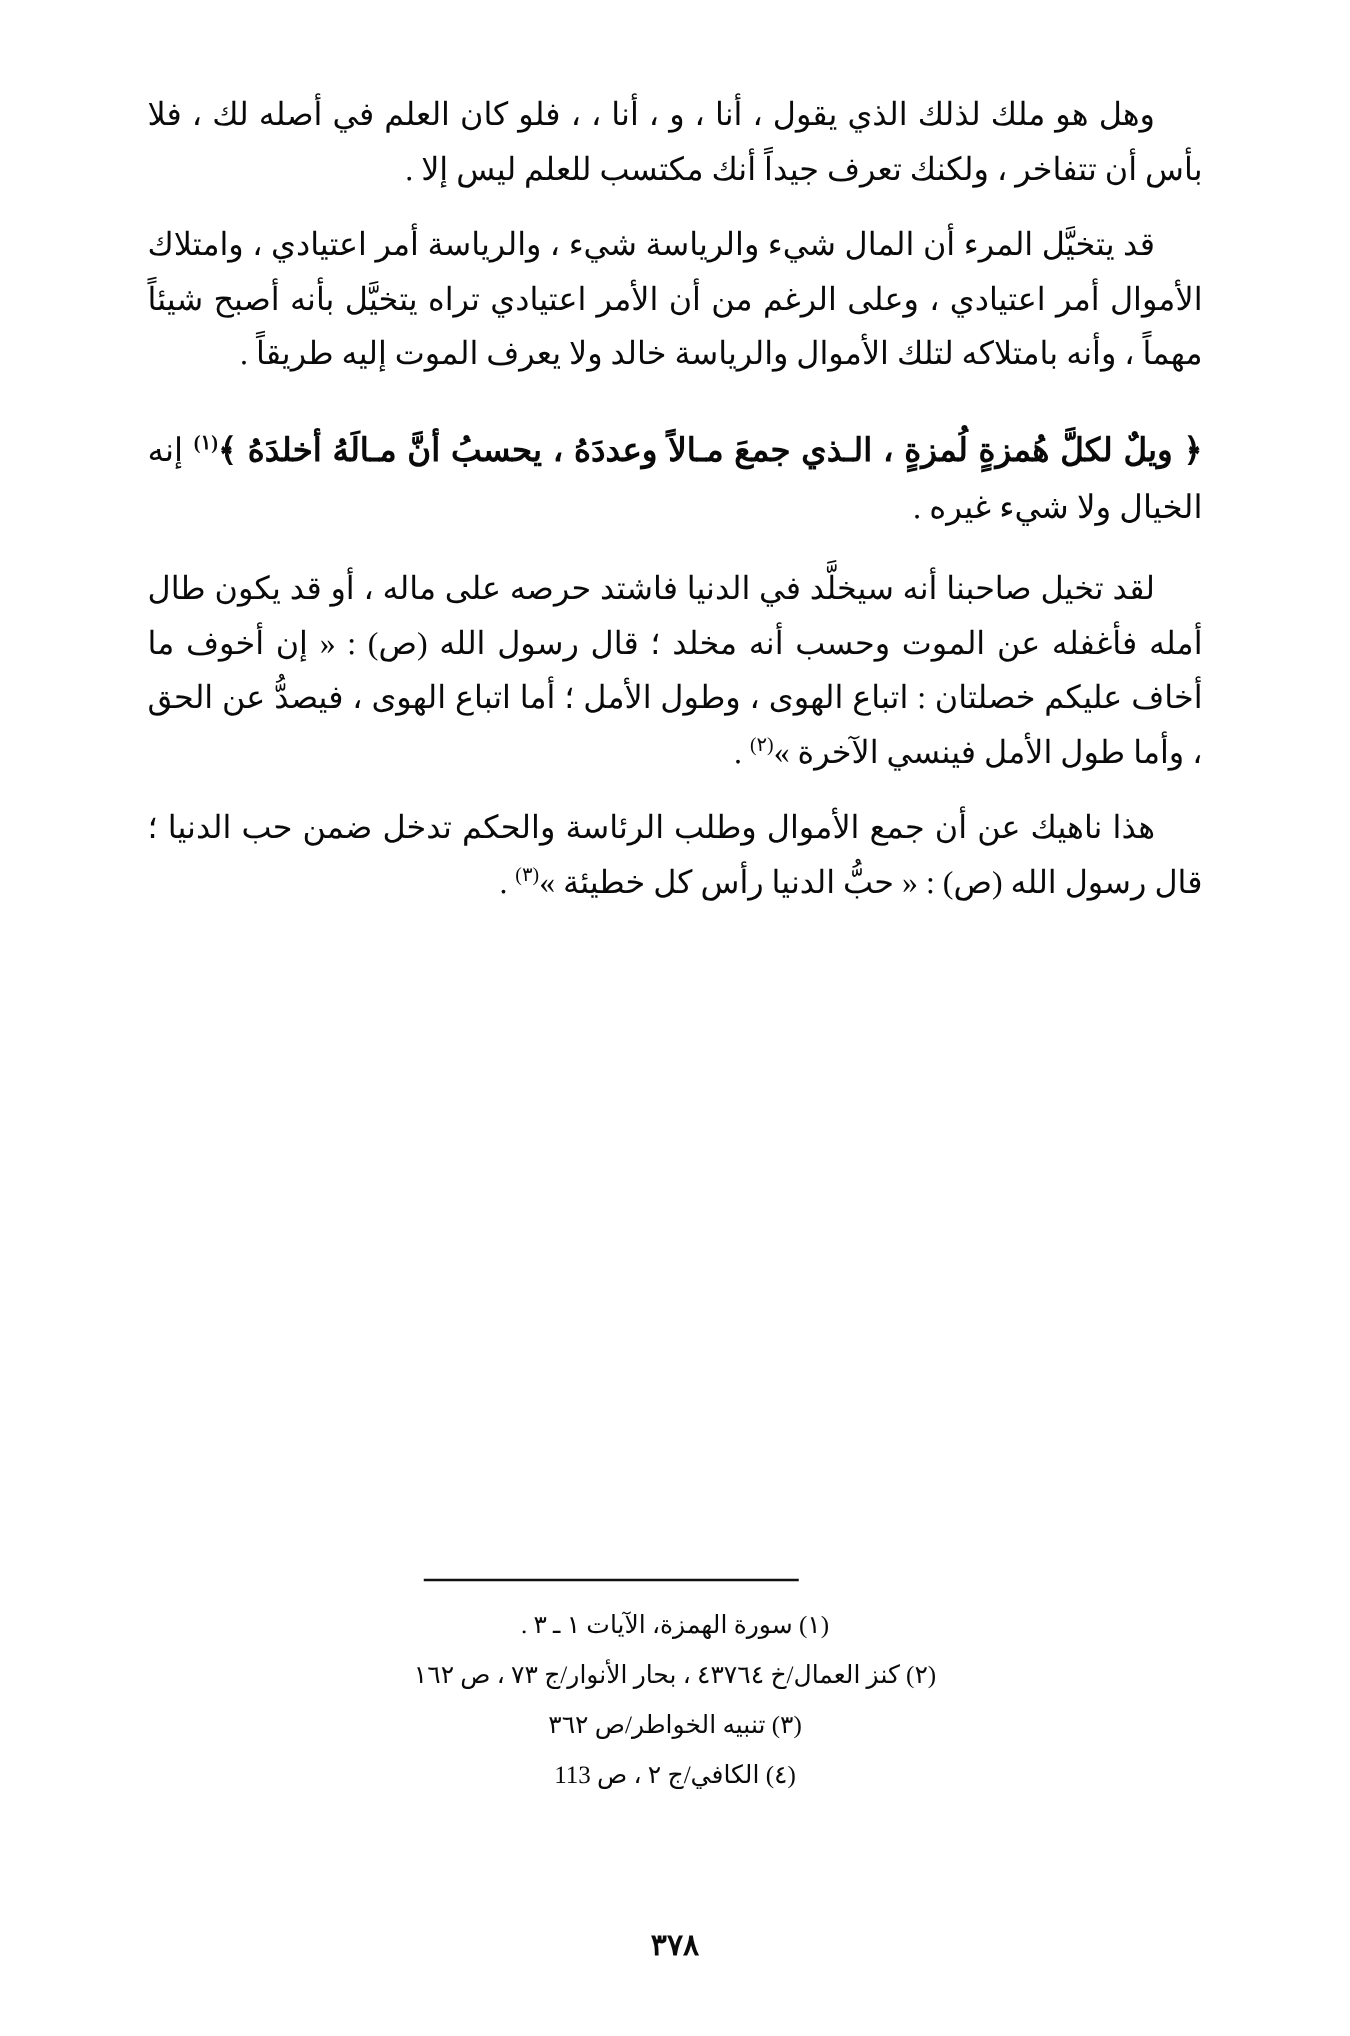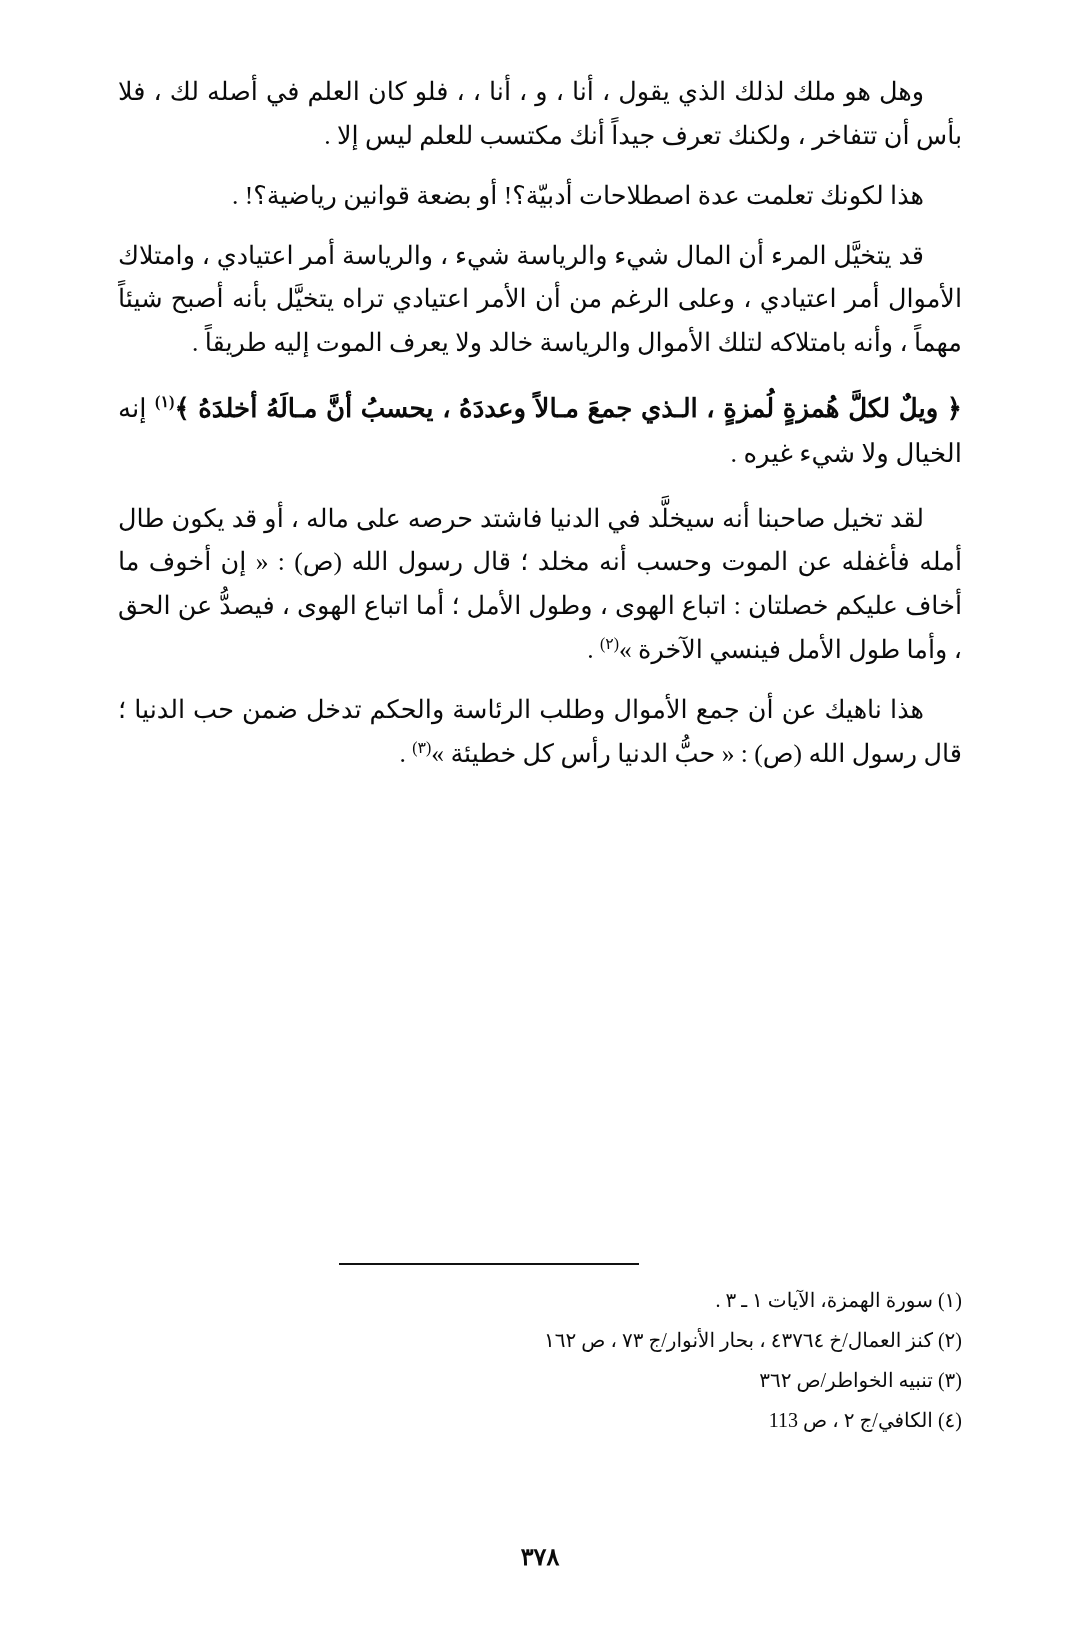--- a/index.html
+++ b/index.html
@@ -33,21 +33,21 @@
   }
   .para {
     margin: 0 0 16px 0;
     text-indent: 38px;
   }
   .para.verse {
     font-weight: bold;
     font-size: 26px;
     text-indent: 0;
     letter-spacing: 0.2px;
-    margin-top: 22px;
+    margin-top: 34px;
     margin-bottom: 20px;
   }
   .para.verse .tail {
     font-weight: normal;
   }
   sup {
     font-size: 0.62em;
     vertical-align: super;
     line-height: 0;
   }
@@ -59,20 +59,21 @@
     border-top: 2px solid #111;
     width: 300px;
     margin-right: 323px;
   }
   .footnotes {
     position: absolute;
     top: 1280px;
     right: 118px;
     left: 118px;
     direction: rtl;
+    text-align: center;
     font-size: 20px;
     line-height: 2.0;
   }
   .footnote {
     margin: 0;
     white-space: nowrap;
   }
   .page-number {
     position: absolute;
     bottom: 58px;
@@ -87,21 +88,20 @@
 </head>
 <body>
 
 <div class="page">
 
   <div class="body-text">
 
     <p class="para">وهل هو ملك لذلك الذي يقول ، أنا ، و ، أنا ، ، فلو كان العلم في أصله لك ، فلا بأس أن تتفاخر ، ولكنك تعرف جيداً أنك مكتسب للعلم ليس إلا .</p>
 
 
-    <p class="para">هذا لكونك تعلمت عدة اصطلاحات أدبيّة؟! أو بضعة قوانين رياضية؟! .</p>
 
 
     <p class="para">قد يتخيَّل المرء أن المال شيء والرياسة شيء ، والرياسة أمر اعتيادي ، وامتلاك الأموال أمر اعتيادي ، وعلى الرغم من أن الأمر اعتيادي تراه يتخيَّل بأنه أصبح شيئاً مهماً ، وأنه بامتلاكه لتلك الأموال والرياسة خالد ولا يعرف الموت إليه طريقاً .</p>
 
     <p class="para verse"><span>﴿ ويلٌ لكلَّ هُمزةٍ لُمزةٍ ، الـذي جمعَ مـالاً وعددَهُ ، يحسبُ أنَّ مـالَهُ أخلدَهُ ﴾</span><sup>(١)</sup><span class="tail"> إنه الخيال ولا شيء غيره .</span></p>
 
     <p class="para"><span>لقد تخيل صاحبنا أنه سيخلَّد في الدنيا فاشتد حرصه على ماله ، أو قد يكون طال أمله فأغفله عن الموت وحسب أنه مخلد ؛ قال رسول الله (ص) : « إن أخوف ما أخاف عليكم خصلتان : اتباع الهوى ، وطول الأمل ؛ أما اتباع الهوى ، فيصدُّ عن الحق ، وأما طول الأمل فينسي الآخرة »</span><sup>(٢)</sup><span> .</span></p>
 
     <p class="para"><span>هذا ناهيك عن أن جمع الأموال وطلب الرئاسة والحكم تدخل ضمن حب الدنيا ؛ قال رسول الله (ص) : « حبُّ الدنيا رأس كل خطيئة »</span><sup>(٣)</sup><span> .</span></p>
 

